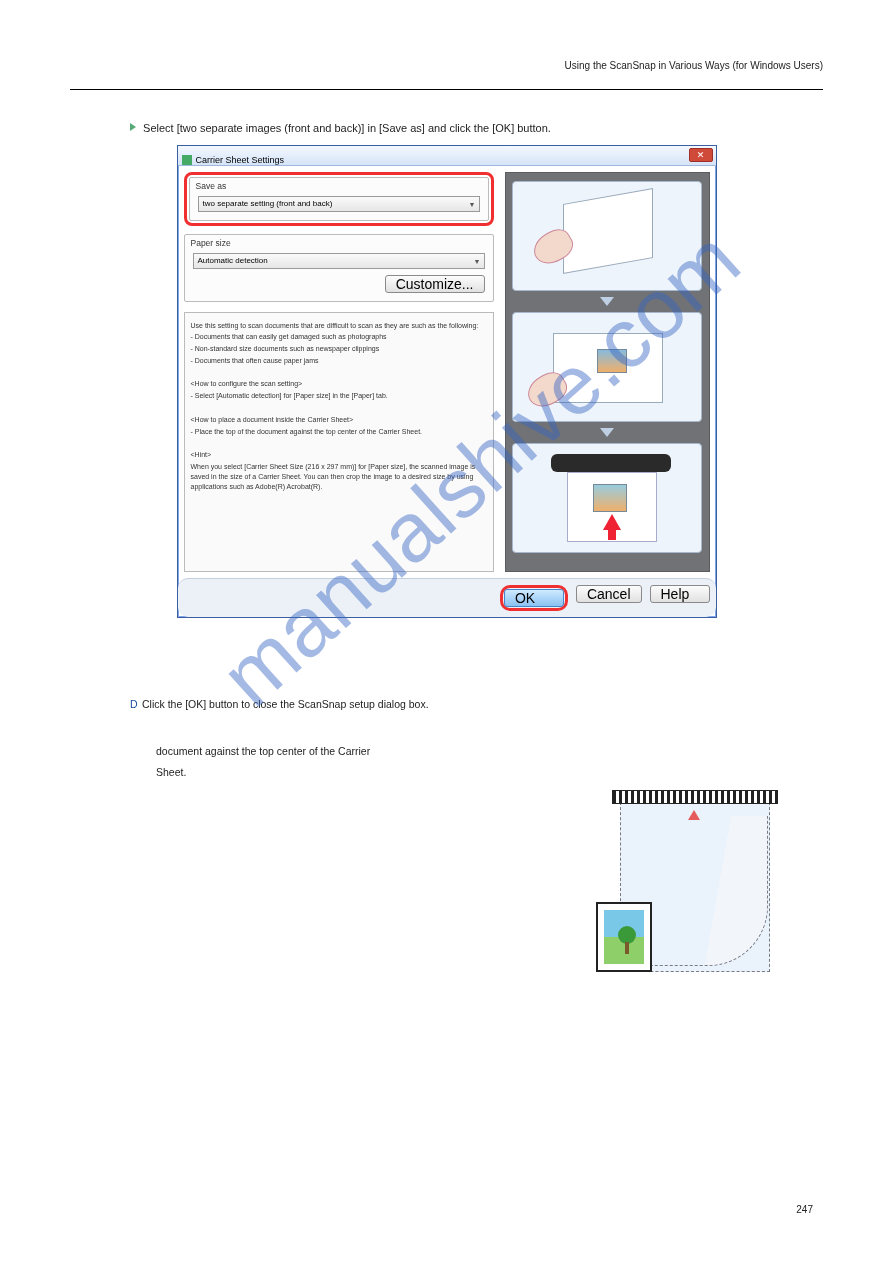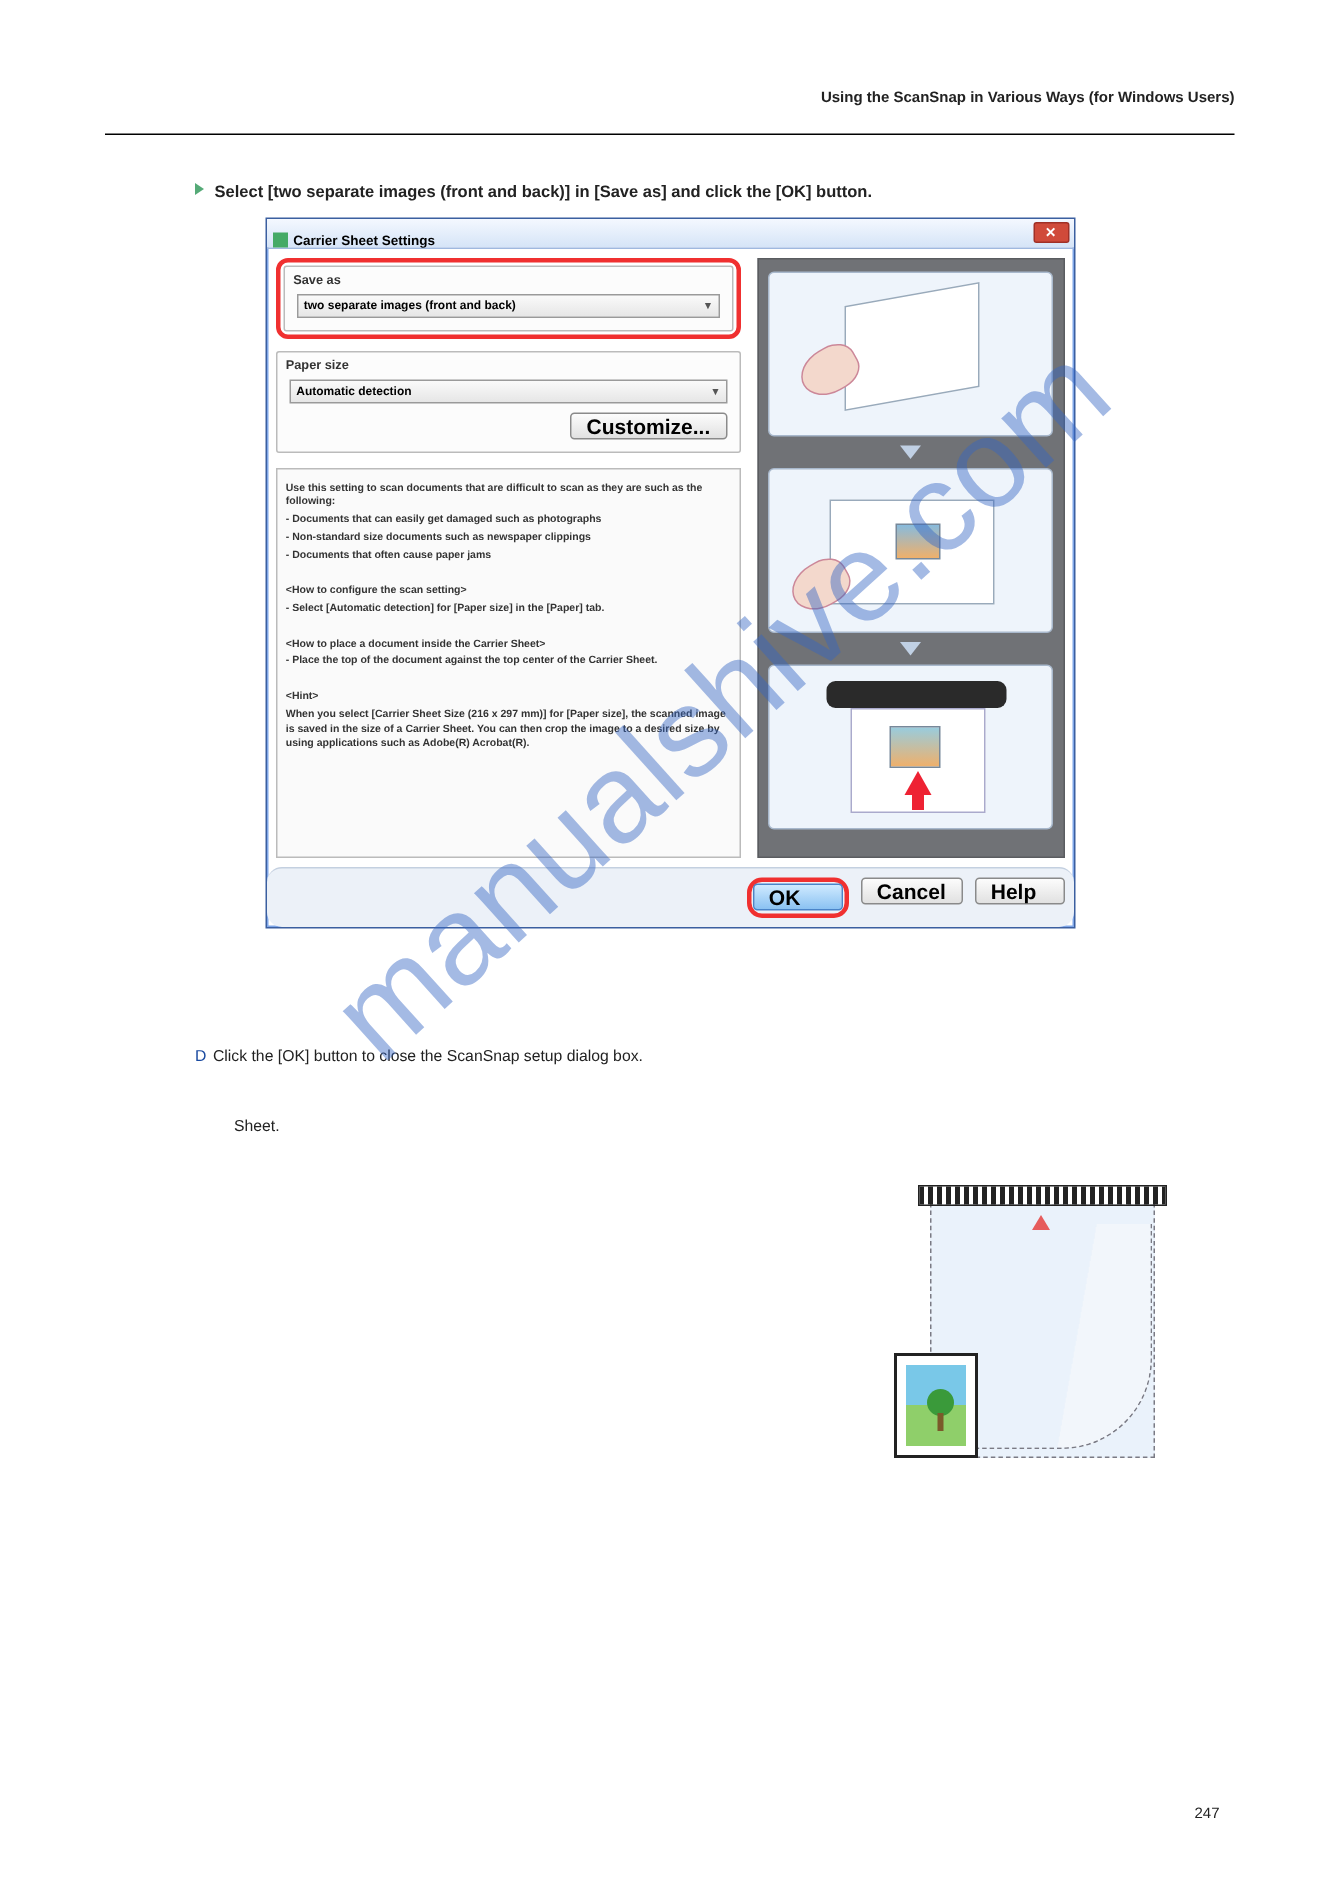--- a/index.html
+++ b/index.html
@@ -7,21 +7,20 @@
     width: 893px;
     height: 1263px;
     font-family: Arial, sans-serif;
     background: #fff;
     color: #000;
     position: relative;
     overflow: hidden;
   }
   .page {
     padding: 50px 70px 40px 70px;
-    font-weight: bold;
   }
   .header-area {
     border-bottom: 1.5px solid #000;
     height: 40px;
     margin-bottom: 30px;
     position: relative;
   }
   .header-right {
     position: absolute;
     right: 0;
@@ -370,21 +369,21 @@
       <span class="titlebar-icon"></span>
       <span>Carrier Sheet Settings</span>
       <span class="close-btn">✕</span>
     </div>
     <div class="dialog-body">
       <div class="left-pane">
         <div class="highlight-red">
           <div class="fs" style="margin-bottom:0;">
             <div class="fs-label">Save as</div>
             <div class="fake-select">
-              <span>two separate images (front and back)</span>
+              <span>two separate setting (front and back)</span>
             </div>
           </div>
         </div>
         <div style="height:8px;"></div>
         <div class="fs">
           <div class="fs-label">Paper size</div>
           <div class="fake-select">
             <span>Automatic detection</span>
           </div>
           <div class="custbtn-row">
@@ -433,20 +432,21 @@
       </span>
       <span class="btn">Cancel</span>
       <span class="btn">Help</span>
     </div>
   </div>
 </div>
 
 <div class="mid-text">
   <div><span class="d">D</span><span>Click the [OK] button to close the ScanSnap setup dialog box.</span></div>
   <div style="height:26px;"></div>
+  <div class="sub">document against the top center of the Carrier</div>
   <div class="sub">Sheet.</div>
 </div>
 
 <div class="carrier-fig">
   <div class="carrier-dash"></div>
   <div class="carrier-top"></div>
   <div class="carrier-arrow"></div>
   <div class="carrier-curl"></div>
   <div class="carrier-photo">
     <div class="carrier-photo-inner">

